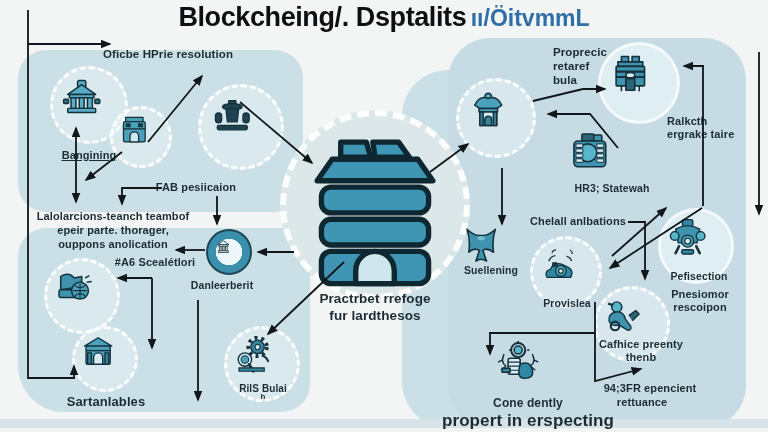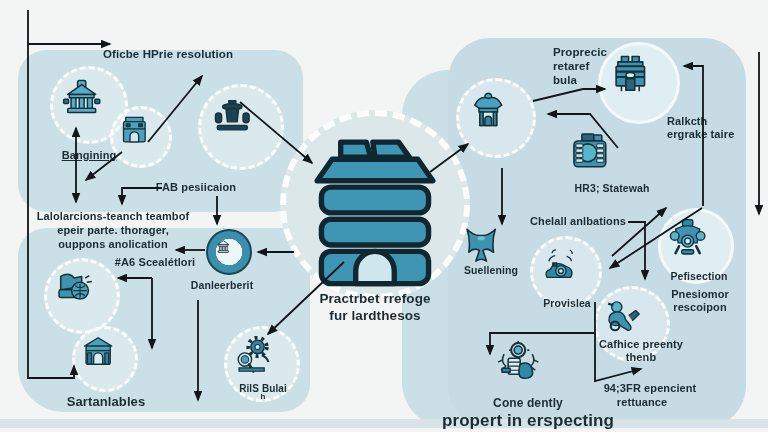--- a/index.html
+++ b/index.html
@@ -31,20 +31,24 @@
 <body>
 
 <div id="stage">
 
   <div class="panel" style="left:402px;top:70px;width:95px;height:358px;border-radius:46px;"></div>
   <div class="panel" style="left:18px;top:50px;width:285px;height:162px;border-radius:28px;"></div>
   <div class="panel" style="left:18px;top:228px;width:292px;height:184px;border-radius:28px 28px 28px 46px;"></div>
   <div class="panel" style="left:448px;top:38px;width:298px;height:390px;border-radius:42px;background:#c6dbe3;"></div>
   <div id="footer-strip"></div>
 
+  <div id="title">
+    <span class="t-main">Blockcheing/. Dsptalits</span>
+    <span class="t-suffix">ıı/ÖitvmmL</span>
+  </div>
 
   <div id="center-circle" style="left:280px;top:110px;width:190px;height:190px;">
     <span style="width:150px;height:160px;display:block;"><svg viewBox="0 0 140 160">
           <g fill="#3e96b4" stroke="#0f2731" stroke-width="5" stroke-linejoin="round">
             <path d="M38 16 h24 l4 14 h-28 z"></path>
             <path d="M68 16 h24 l10 14 h-32 z"></path>
             <path d="M30 32 L110 32 L124 52 L16 52 Z"></path>
             <rect x="20" y="58" width="100" height="24" rx="9"></rect>
             <rect x="20" y="88" width="100" height="24" rx="9"></rect>
             <rect x="20" y="118" width="100" height="30" rx="9"></rect>

